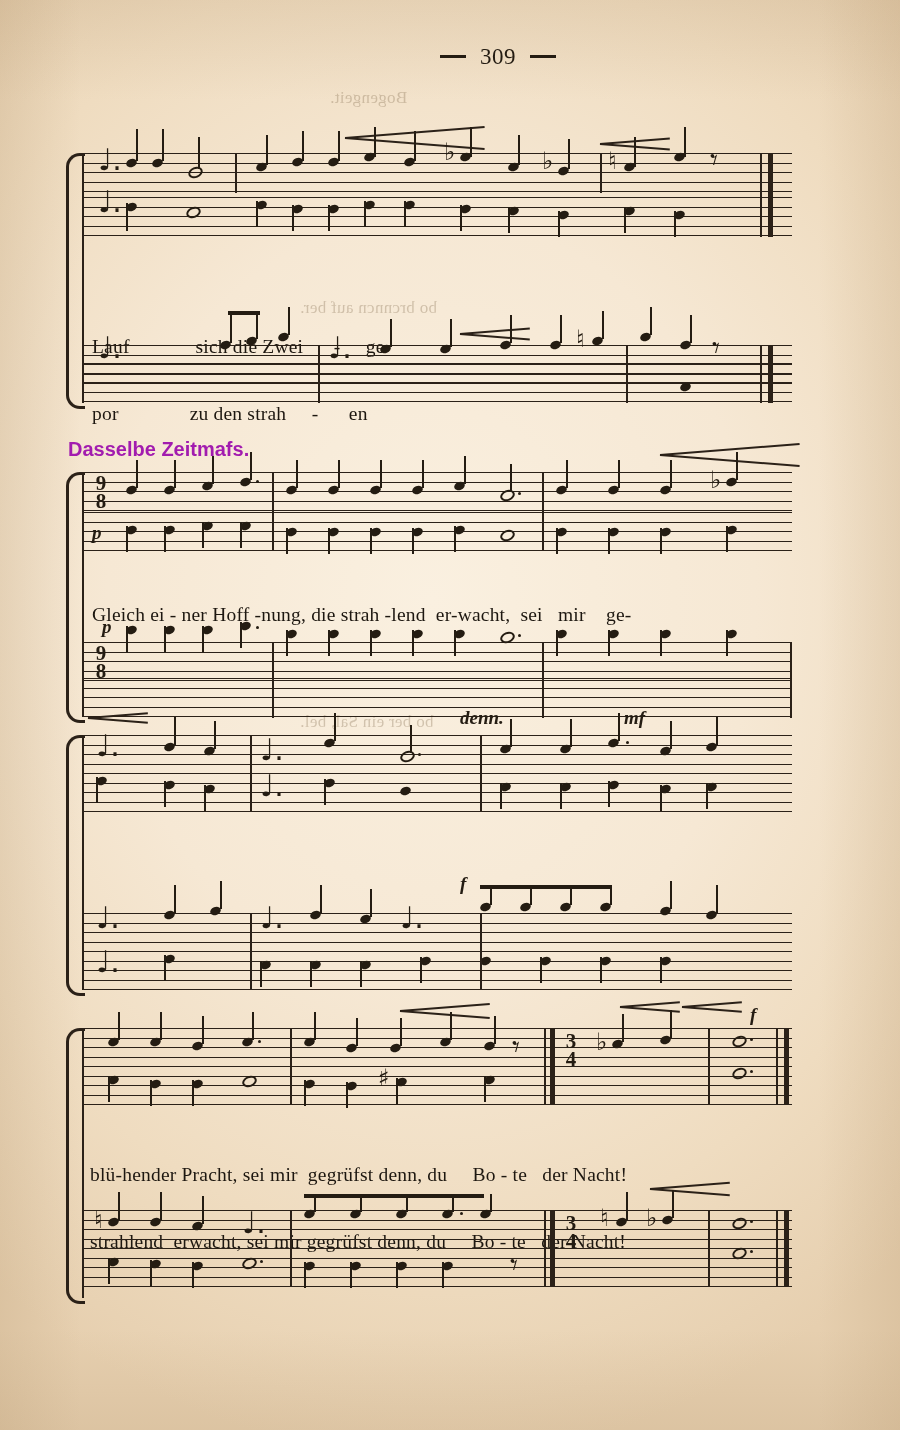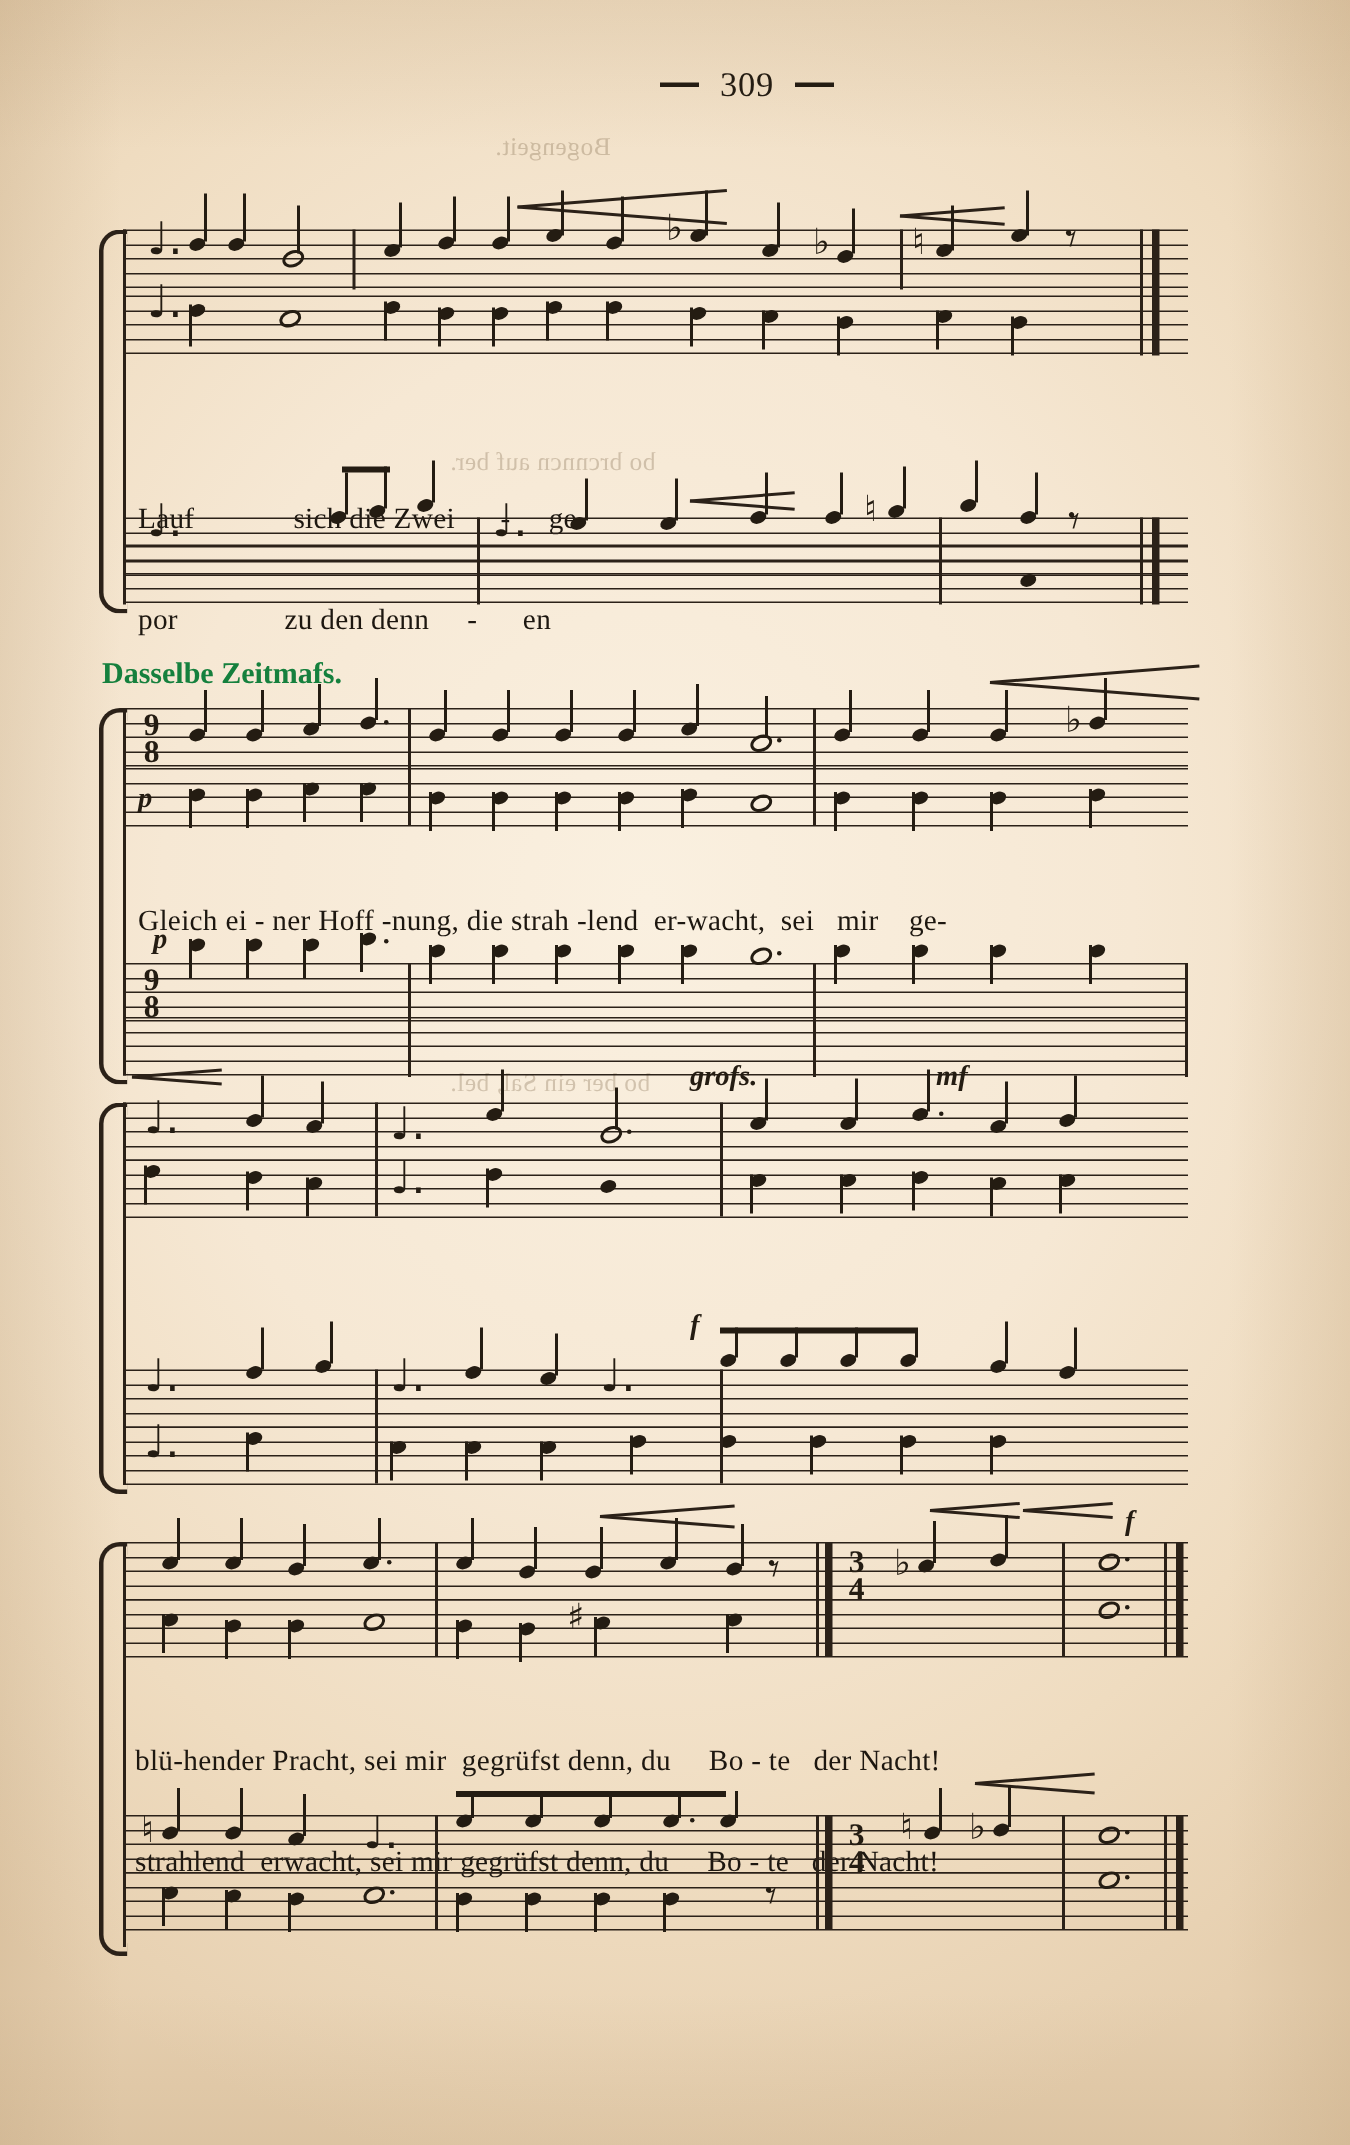--- a/index.html
+++ b/index.html
@@ -167,24 +167,24 @@
   .dyn {
     position: absolute;
     font-family: "Liberation Serif", serif;
     font-style: italic;
     font-weight: 700;
     font-size: 19px;
     color: #241c12;
   }
   .tempo-mark {
     position: absolute;
-    font-family: Liberation Serif, serif;
+    font-family: Liberation Sans, sans-serif;
     font-weight: 700;
     font-size: 20px;
-    color: #15803d;
+    color: #a21caf;
   }
   .timesig {
     position: absolute;
     font-family: "Liberation Serif", serif;
     font-weight: 700;
     font-size: 21px;
     line-height: 18px;
     text-align: center;
     color: #241c12;
   }
@@ -313,21 +313,21 @@
     <div class="head" style="left:498px; top:66px;"></div>
     <div class="stem" style="left:498px; top:66px; height:26px;"></div>
     <div class="head" style="left:564px; top:62px;"></div>
     <div class="stem" style="left:564px; top:62px; height:26px;"></div>
     <div class="head" style="left:614px; top:66px;"></div>
     <div class="stem" style="left:614px; top:66px; height:26px;"></div>
 
 
     <div class="lyric-block" style="left:32px; top:147px;">
       <div class="lyric-line">Lauf             sich die Zwei      -     ge</div>
-      <div class="lyric-line">por              zu den denn     -      en</div>
+      <div class="lyric-line">por              zu den strah     -      en</div>
     </div>
 
     <div class="staff" style="top:200px;">
       <div class="ln"></div>
         <div class="ln"></div>
         <div class="ln"></div>
         <div class="ln"></div>
         <div class="ln"></div>
     </div>
     <div class="staff" style="top:218px;">
@@ -548,21 +548,21 @@
         <div class="ln"></div>
     </div>
     <div class="staff" style="top:48px;">
       <div class="ln"></div>
         <div class="ln"></div>
         <div class="ln"></div>
         <div class="ln"></div>
         <div class="ln"></div>
     </div>
 
-    <div class="dyn" style="left:400px; top:-18px;">grofs.</div>
+    <div class="dyn" style="left:400px; top:-18px;">denn.</div>
     <div class="dyn" style="left:564px; top:-18px;">mf</div>
     <div class="hairpin dim" style="left:28px; top:-14px; width:60px;">
         <i></i>
         <i></i>
       </div>
 
     <div class="note" style="left:36px; top:6px;">♩.</div>
     <div class="head" style="left:104px; top:18px;"></div>
     <div class="stem" style="left:114px; top:-8px; height:28px;"></div>
     <div class="head" style="left:144px; top:22px;"></div>

